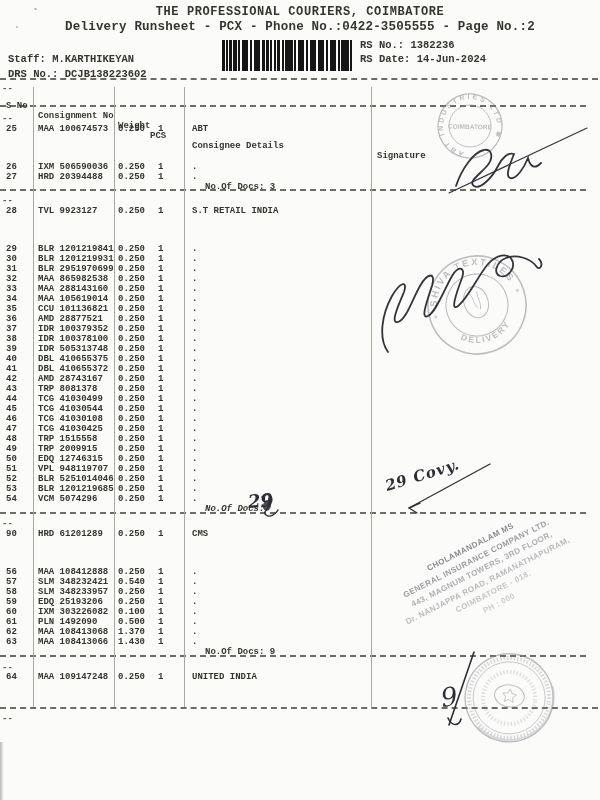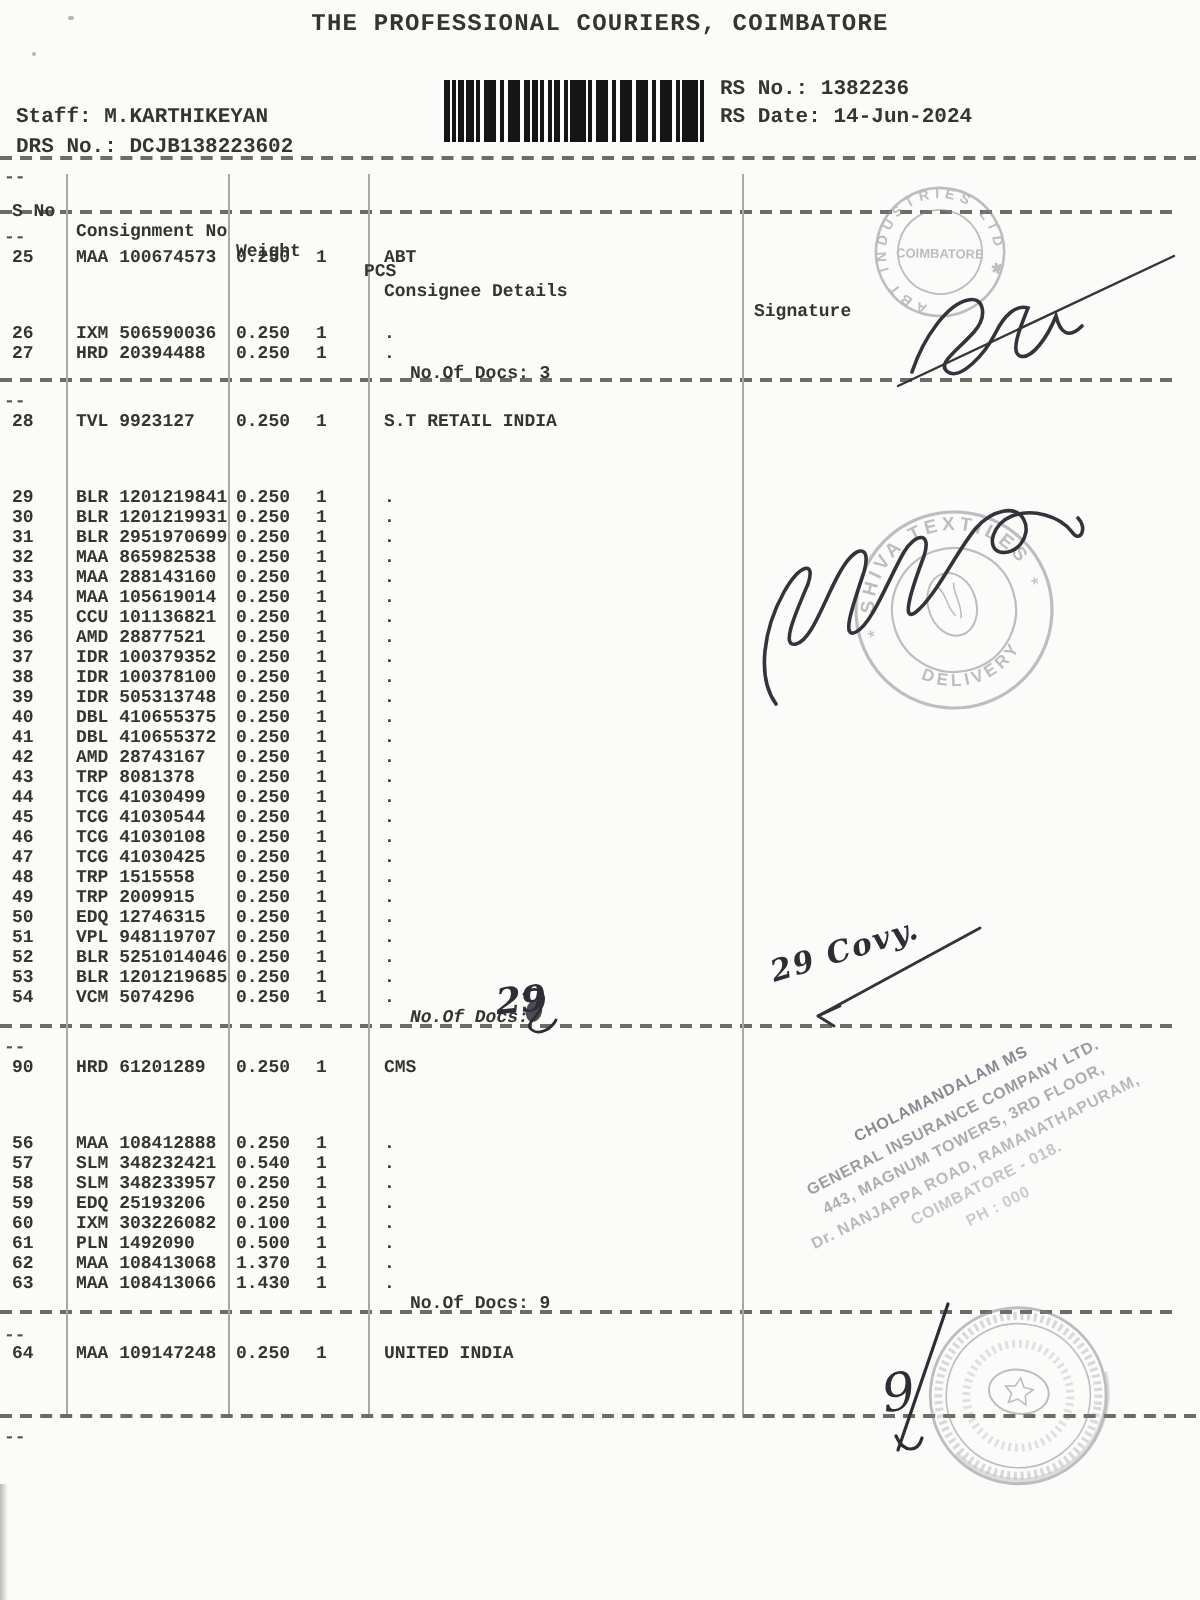--- a/index.html
+++ b/index.html
@@ -14,21 +14,21 @@
   .barcode{left:222px;top:40px;width:130px;height:31px;
     background:
       repeating-linear-gradient(90deg,#151515 0 2px,transparent 2px 4px),
       repeating-linear-gradient(90deg,#151515 0 1px,transparent 1px 7px),
       repeating-linear-gradient(90deg,#151515 0 3px,transparent 3px 11px);}
   .dash{height:0;border-top:2px dashed #6d6b64;}
   .vline{width:1px;background:#aaa8a2;top:87px;height:620px;}
   .colhead span,.row span{position:absolute;white-space:pre;}
   .colhead,.row,.docs,.tick{font-size:9px;font-weight:bold;white-space:pre;line-height:10px;}
   .c0{left:6px;}.c1{left:38px;}.c2{left:118px;}.c3{left:158px;}.c4{left:192px;}
-  .h3{left:150px;margin-left:32px;}.h5{left:377px;}
+  .h3{left:150px;}.h5{left:377px;}
   .docs{left:205px;}
   .tick{left:2px;color:#55534e;}
   .ink{color:#2e2d36;font-family:"DejaVu Serif",serif;font-style:italic;}
   .hw29{left:248px;top:490px;font-size:18px;transform:rotate(-5deg);font-weight:bold;}
   .blob{left:263px;top:500px;width:8px;height:11px;border-radius:50%;background:#2e2d36;opacity:.85;transform:rotate(14deg);}
   .covy{left:384px;top:466px;font-size:15px;transform:rotate(-17deg);font-weight:bold;letter-spacing:1px;}
   .hw9{left:441px;top:682px;font-size:26px;transform:rotate(-8deg);}
   .stamp{opacity:.52;}
   .chola{left:366px;top:538px;width:238px;transform:rotate(-27deg);text-align:center;
          font-family:"Liberation Sans",sans-serif;font-weight:bold;font-size:8px;
@@ -46,20 +46,21 @@
 </head>
 <body>
 
 <div class="page">
 
   <div class="abs speck" style="left:34px;top:8px;width:3px;height:2px;"></div>
   <div class="abs speck" style="left:16px;top:26px;width:2px;height:2px;"></div>
   <div class="abs smudge"></div>
 
   <div class="abs ctr b company">THE PROFESSIONAL COURIERS, COIMBATORE</div>
+  <div class="abs ctr b subtitle">Delivery Runsheet - PCX - Phone No.:0422-3505555 - Page No.:2</div>
 
   <div class="abs hline" style="left:8px;top:53px;"><span>Staff:</span> <span>M.KARTHIKEYAN</span></div>
   <div class="abs hline" style="left:8px;top:68px;"><span>DRS No.:</span> <span>DCJB138223602</span></div>
 
   <div class="abs barcode"></div>
 
   <div class="abs hline" style="left:360px;top:39px;"><span>RS No.:</span> <span>1382236</span></div>
   <div class="abs hline" style="left:360px;top:53px;"><span>RS Date:</span> <span>14-Jun-2024</span></div>
 
   <div class="abs dash" style="left:0;top:78px;width:598px;"></div>

